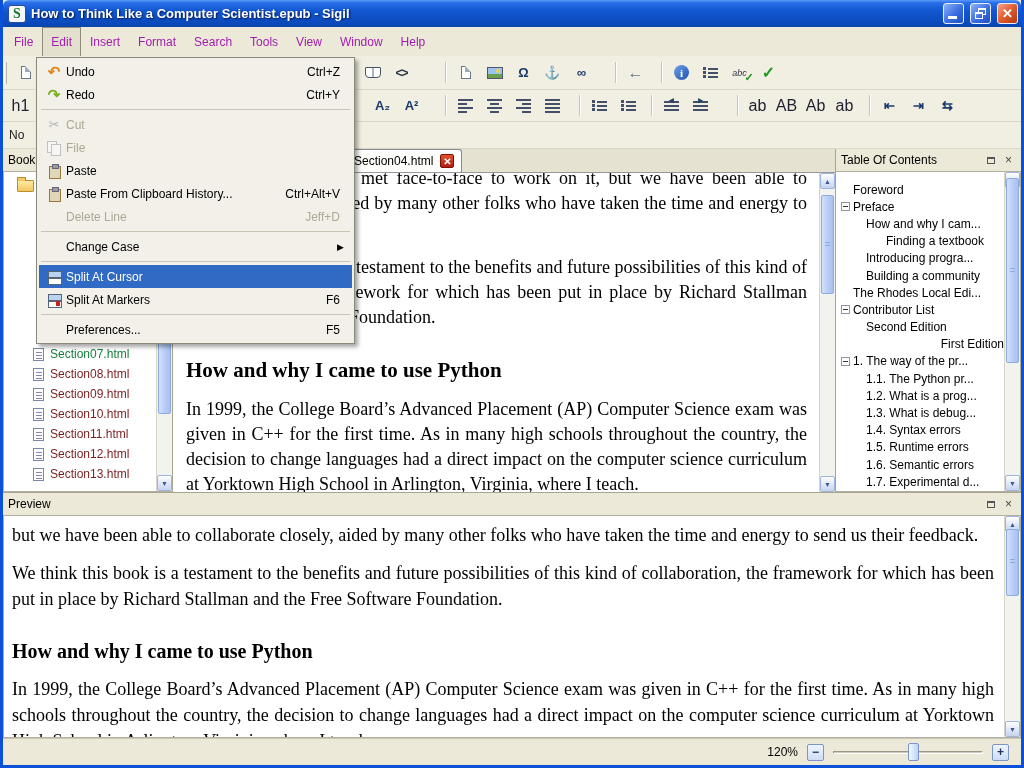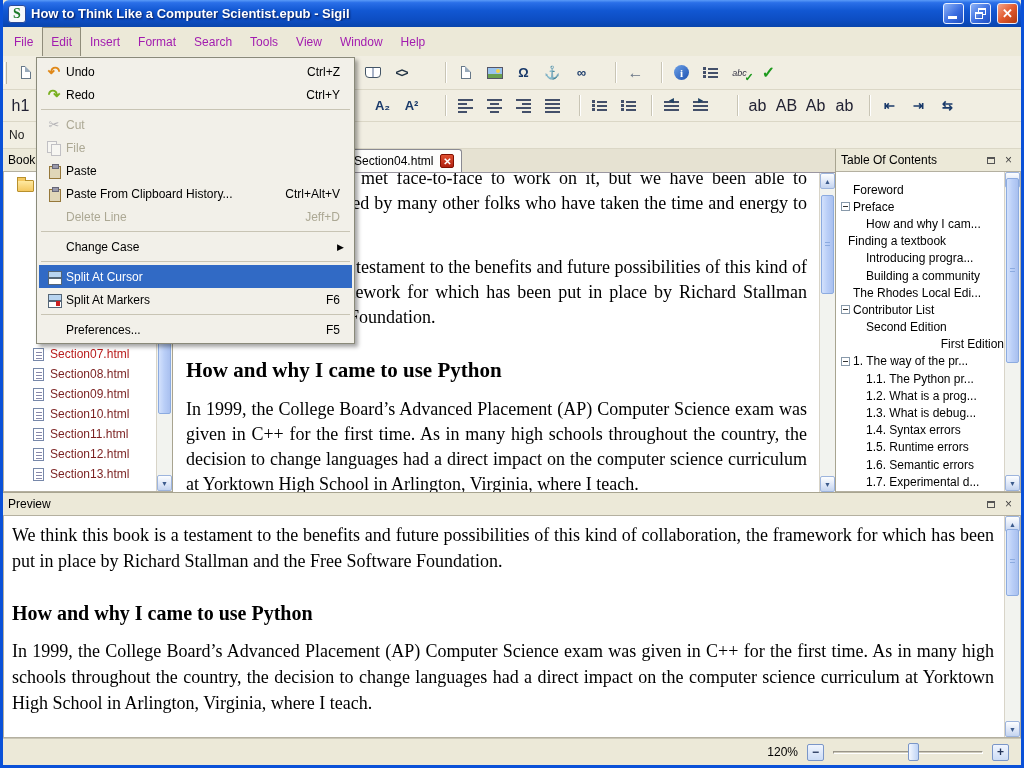--- a/index.html
+++ b/index.html
@@ -376,21 +376,21 @@
     <div class="book-dock">
       <div class="dock-title">
         <span>Book</span>
       </div>
       <div class="book-body">
         <span class="folder-icon"></span>
         <div class="file-list">
 
             <div class="file-row">
               <span class="file-ic"></span>
-              <span class="file-label" style="color:#b91c1c;">Section07.html</span>
+              <span class="file-label" style="color:#15803d;">Section07.html</span>
             </div>
 
             <div class="file-row">
               <span class="file-ic"></span>
               <span class="file-label" style="color:#7a1f1f;">Section08.html</span>
             </div>
 
             <div class="file-row">
               <span class="file-ic"></span>
               <span class="file-label" style="color:#7a1f1f;">Section09.html</span>
@@ -467,21 +467,21 @@
             <div class="trow" style="padding-left: 5px;">
               <span class="expander"></span>
               <span>Preface</span>
             </div>
 
             <div class="trow" style="padding-left: 18px;">
               <span class="expander" style="visibility: hidden;"></span>
               <span>How and why I cam...</span>
             </div>
 
-            <div class="trow" style="">
+            <div class="trow" style="padding-left: 18px; justify-content: center;">
               <span class="expander" style="visibility: hidden;"></span>
               <span>Finding a textbook</span>
             </div>
 
             <div class="trow" style="padding-left: 18px;">
               <span class="expander" style="visibility: hidden;"></span>
               <span>Introducing progra...</span>
             </div>
 
             <div class="trow" style="padding-left: 18px;">
@@ -563,20 +563,21 @@
       <span>Preview</span>
       <span class="dock-btns">
         <span class="dock-btn">
             <span class="float-glyph"></span>
           </span>
         <span class="dock-btn dock-x">×</span>
       </span>
     </div>
     <div class="preview-body">
       <div class="preview-content">
+        <p>but we have been able to collaborate closely, aided by many other folks who have taken the time and energy to send us their feedback.</p>
         <p>We think this book is a testament to the benefits and future possibilities of this kind of collaboration, the framework for which has been put in place by Richard Stallman and the Free Software Foundation.</p>
         <h2>How and why I came to use Python</h2>
         <p>In 1999, the College Board’s Advanced Placement (AP) Computer Science exam was given in C++ for the first time. As in many high schools throughout the country, the decision to change languages had a direct impact on the computer science curriculum at Yorktown High School in Arlington, Virginia, where I teach.</p>
       </div>
       <div class="vsb">
         <div class="sb-btn sb-up">▲</div>
         <div class="sb-thumb" style="top:6%; height:30%;"></div>
         <div class="sb-btn sb-down">▼</div>
       </div>
     </div>

